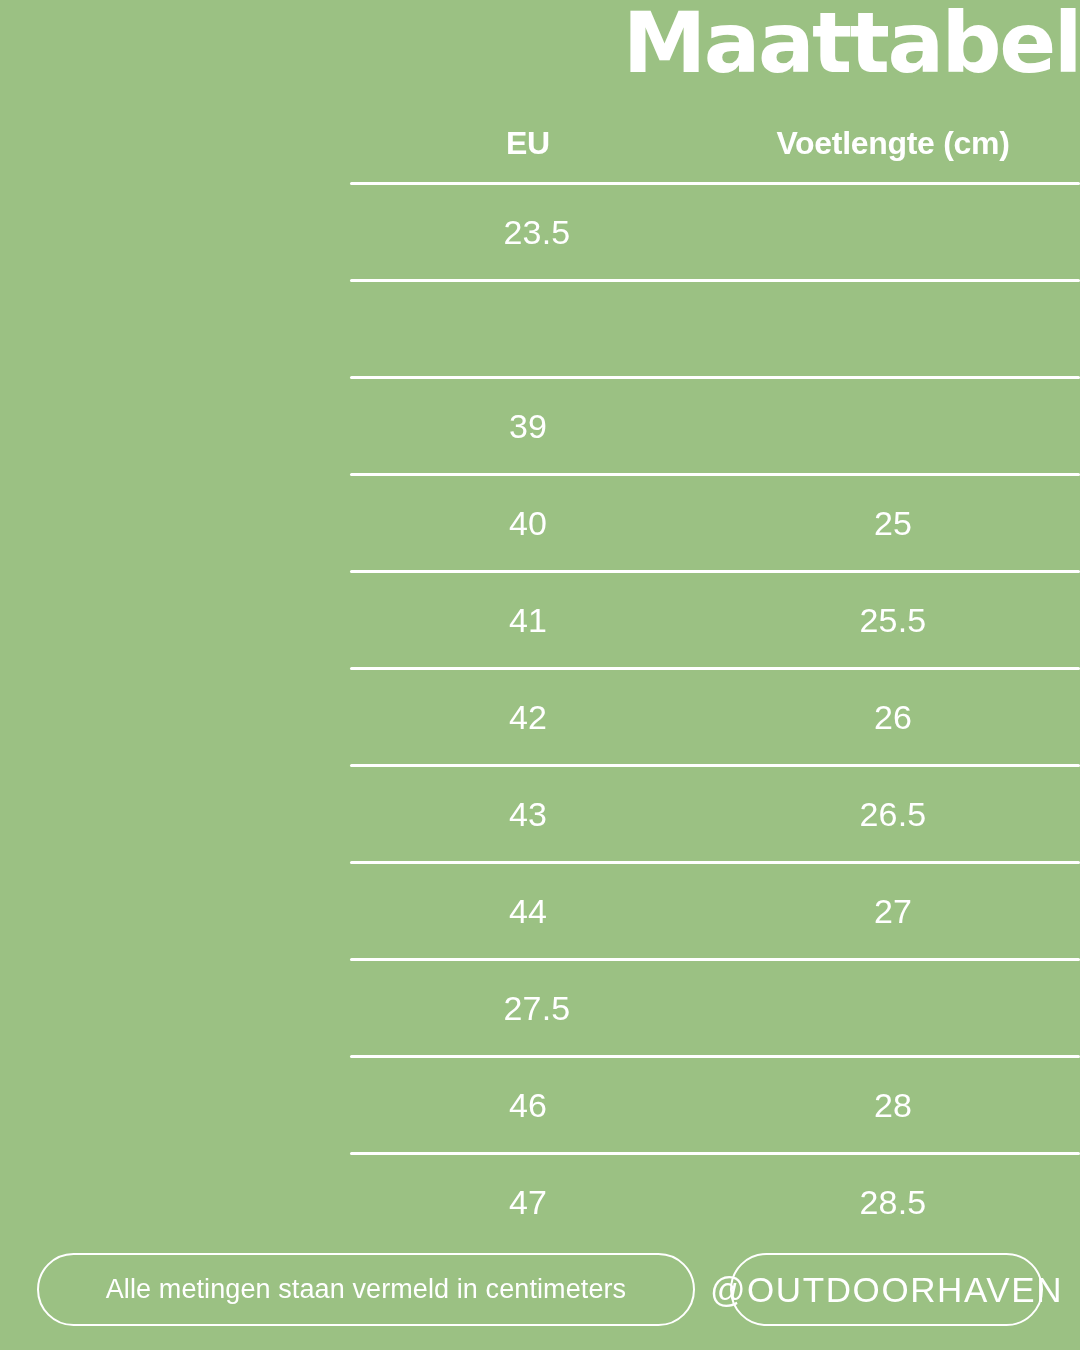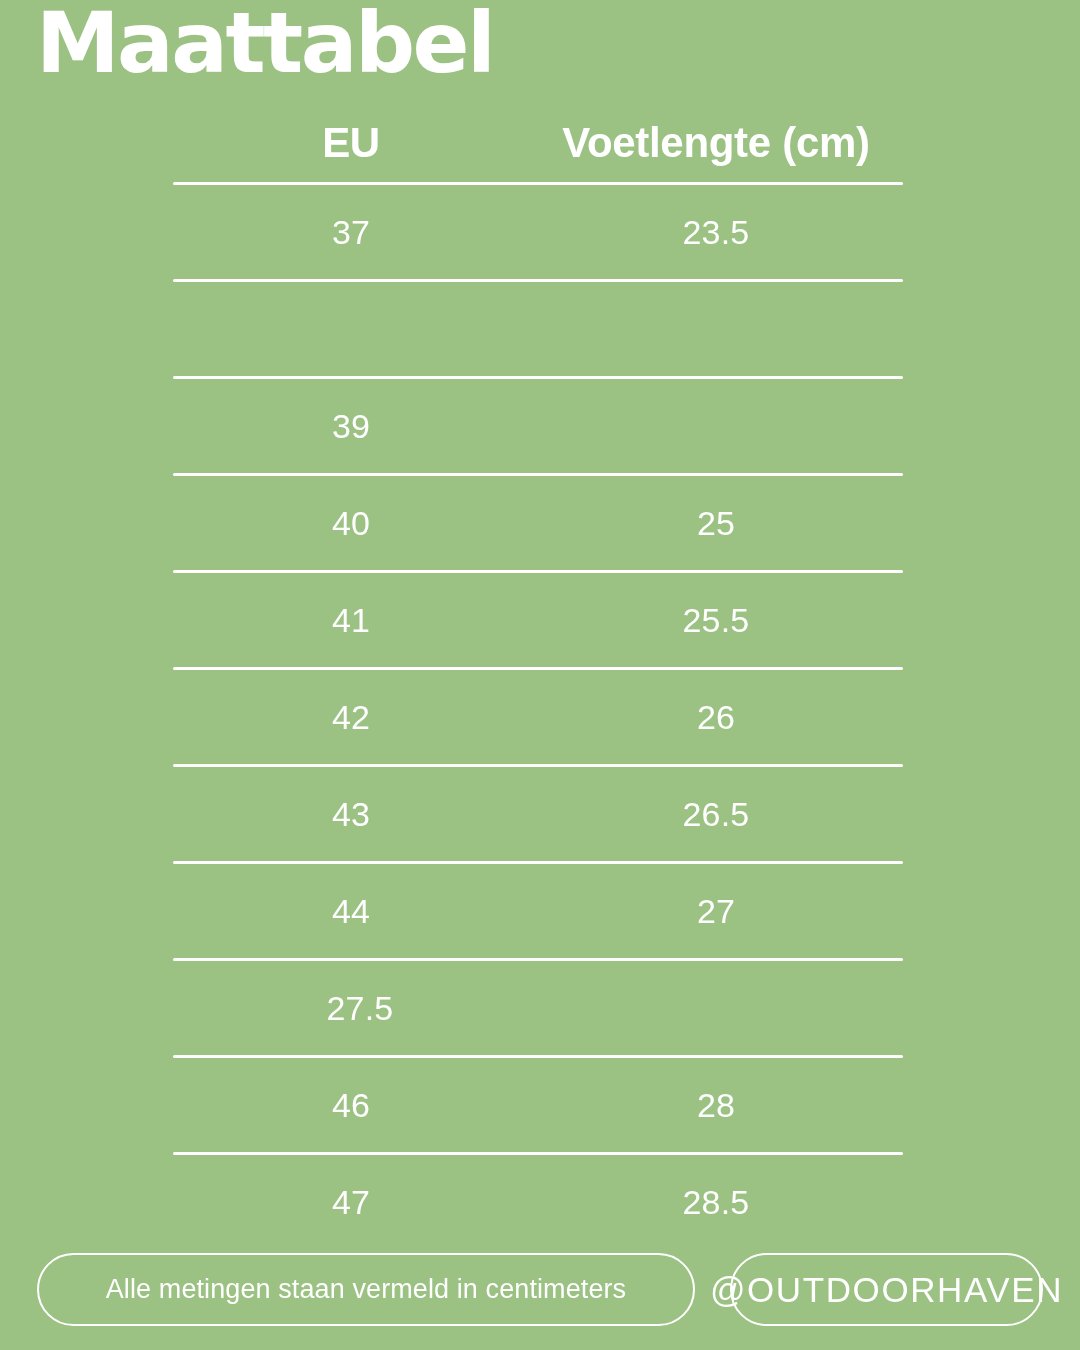--- a/index.html
+++ b/index.html
@@ -17,20 +17,21 @@
     overflow: hidden;
     position: relative;
   }
 
   .poster {
     width: 1080px;
     height: 1350px;
     position: relative;
     display: flex;
     flex-direction: column;
+    align-items: flex-end;
   }
 
   
   .title-wrap {
     padding: 4px 0 0 36px;
     height: 104px;
     display: flex;
     align-items: flex-start;
   }
 
@@ -67,21 +68,21 @@
 
   .cell {
     text-align: center;
     white-space: nowrap;
   }
 
   .col-eu   { width: 356px; }
   .col-len  { width: 374px; }
 
   .head-row .cell {
-    font-size: 42px;
+    font-size: 32px;
     font-weight: 700;
     letter-spacing: -0.3px;
     color: #ffffff;
   }
 
   .data-row .cell {
     font-size: 34px;
     font-weight: 400;
     letter-spacing: 0.2px;
     color: #ffffff;
@@ -142,21 +143,20 @@
   </div>
 
   <div class="table-area">
     <div class="row head-row">
       <div class="cell col-eu">EU</div>
       <div class="cell col-len">Voetlengte (cm)</div>
     </div>
     <div id="rows-host">
         <div class="divider" style="background: rgb(255, 255, 255);"></div>
         <div class="row data-row">
-          <div class="cell col-eu">37</div>
           <div class="cell col-len">23.5</div>
         </div>
         <div class="divider" style="background: rgb(255, 255, 255);"></div>
         <div class="row data-row">
         </div>
         <div class="divider" style="background: rgb(255, 255, 255);"></div>
         <div class="row data-row">
           <div class="cell col-eu">39</div>
         </div>
         <div class="divider" style="background: rgb(255, 255, 255);"></div>

